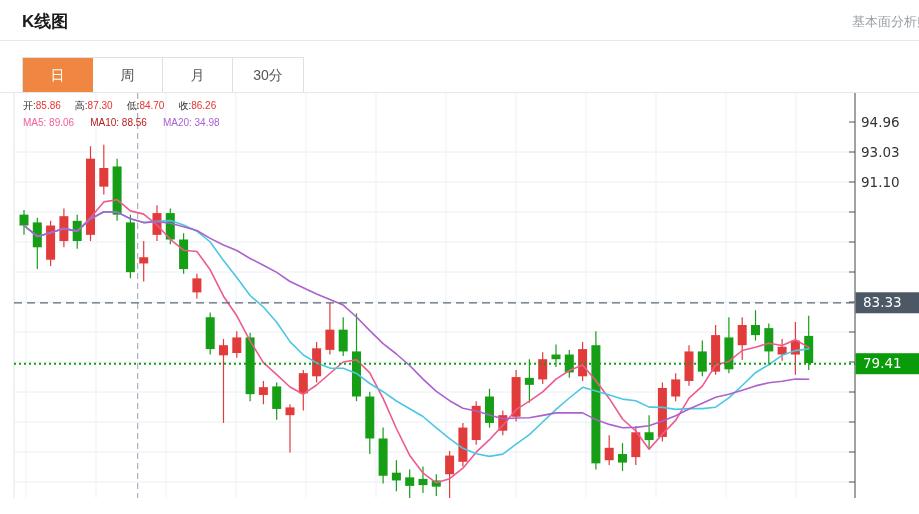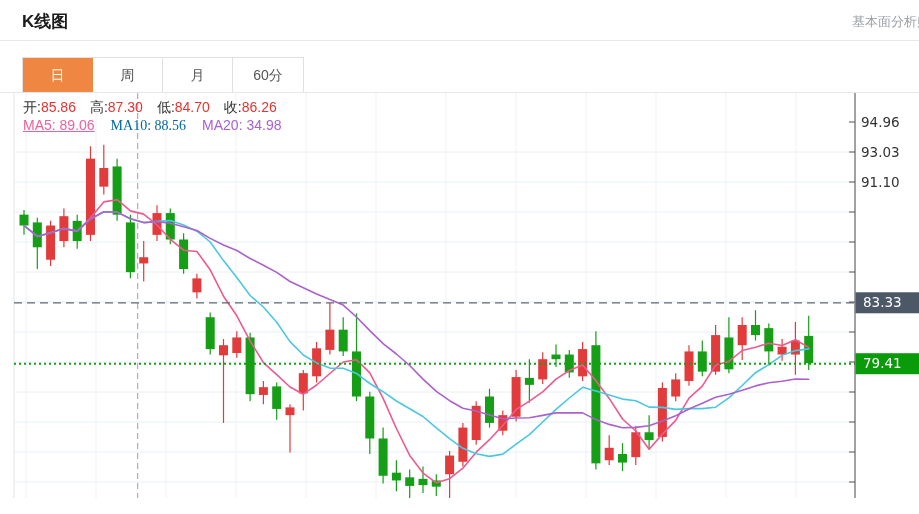--- a/index.html
+++ b/index.html
@@ -12,38 +12,38 @@
   .tab-bar{position:absolute;left:22px;top:57px;height:36px;display:flex;
            border:1px solid #e0e0e0;box-sizing:border-box;background:#fff;}
   .tab{width:70px;height:34px;line-height:34px;text-align:center;font-size:14px;color:#555;
        border-right:1px solid #e0e0e0;cursor:pointer;background:#fff;box-sizing:border-box;}
   .tab:last-child{border-right:none;}
   .tab.active{background:#ef8742;color:#fffdf0;border-right-color:#ef8742;}
   .chart-top-rule{position:absolute;left:0;top:92px;width:919px;height:0;border-top:1px solid #e4e8ec;}
   #chart-wrap{position:absolute;left:0;top:93px;width:919px;height:421px;}
   svg{overflow:visible;display:block;}
   svg text{font-family:"DejaVu Sans","Liberation Sans",sans-serif;}
-  .legend{position:absolute;left:23px;top:99px;font-size:14px;white-space:nowrap;}
+  .legend{position:absolute;left:23px;top:99px;font-size:10px;white-space:nowrap;}
   .legend-row2{top:117px;}
   .legend .lbl{color:#333;}
   .legend .val{color:#e8332f;margin-right:14px;}
   .legend .ma-item{margin-right:16px;}
 </style>
 </head>
 <body>
 
 <div id="page">
   <div class="page-title">K线图</div>
   <div class="right-link">基本面分析师</div>
   <div class="top-rule"></div>
   <div class="tab-bar" id="tab-bar">
       <div class="tab active">日</div>
       <div class="tab">周</div>
       <div class="tab">月</div>
-      <div class="tab">60分</div>
+      <div class="tab">30分</div>
     </div>
   <div class="chart-top-rule"></div>
   <div id="chart-wrap">
       <svg width="919" height="421">
         <line x1="14" y1="0" x2="14" y2="421" stroke="#dfe6ec" stroke-width="1"></line>
         <line x1="14" y1="59" x2="855" y2="59" stroke="#eaf0f5" stroke-width="1"></line>
         <line x1="14" y1="89" x2="855" y2="89" stroke="#eaf0f5" stroke-width="1"></line>
         <line x1="14" y1="119" x2="855" y2="119" stroke="#eaf0f5" stroke-width="1"></line>
         <line x1="14" y1="149" x2="855" y2="149" stroke="#eaf0f5" stroke-width="1"></line>
         <line x1="14" y1="179" x2="855" y2="179" stroke="#eaf0f5" stroke-width="1"></line>
@@ -211,14 +211,14 @@
         <line x1="849" y1="359" x2="855" y2="359" stroke="#555" stroke-width="1"></line>
         <line x1="849" y1="389" x2="855" y2="389" stroke="#555" stroke-width="1"></line>
         <line x1="849" y1="419" x2="855" y2="419" stroke="#555" stroke-width="1"></line>
         <rect x="855.5" y="199.27720207253878" width="63.5" height="21" fill="#4d5866"></rect>
         <text x="863" y="214.27720207253878" font-size="13.5" fill="#ffffff">83.33</text>
         <rect x="855.5" y="260.20984455958546" width="63.5" height="21" fill="#0a9b0a"></rect>
         <text x="863" y="275.20984455958546" font-size="13.5" fill="#ffffff">79.41</text>
       </svg>
     </div>
   <div class="legend" id="legend-ohlc"><span class="lbl">开:</span><span class="val" style="color: rgb(232, 51, 47);">85.86</span><span class="lbl">高:</span><span class="val" style="color: rgb(232, 51, 47);">87.30</span><span class="lbl">低:</span><span class="val" style="color: rgb(232, 51, 47);">84.70</span><span class="lbl">收:</span><span class="val" style="color: rgb(232, 51, 47);">86.26</span></div>
-  <div class="legend legend-row2" id="legend-ma"><span class="ma-item" style="color: rgb(240, 96, 156); text-decoration: underline;">MA5: 89.06</span><span class="ma-item" style="color: #0369a1; font-family: Liberation Serif, serif;">MA10: 88.56</span><span class="ma-item" style="color: rgb(170, 95, 211);">MA20: 34.98</span></div>
+  <div class="legend legend-row2" id="legend-ma"><span class="ma-item" style="color: rgb(240, 96, 156);">MA5: 89.06</span><span class="ma-item" style="color: #b91c1c;">MA10: 88.56</span><span class="ma-item" style="color: rgb(170, 95, 211);">MA20: 34.98</span></div>
 </div>
 
 </body></html>

